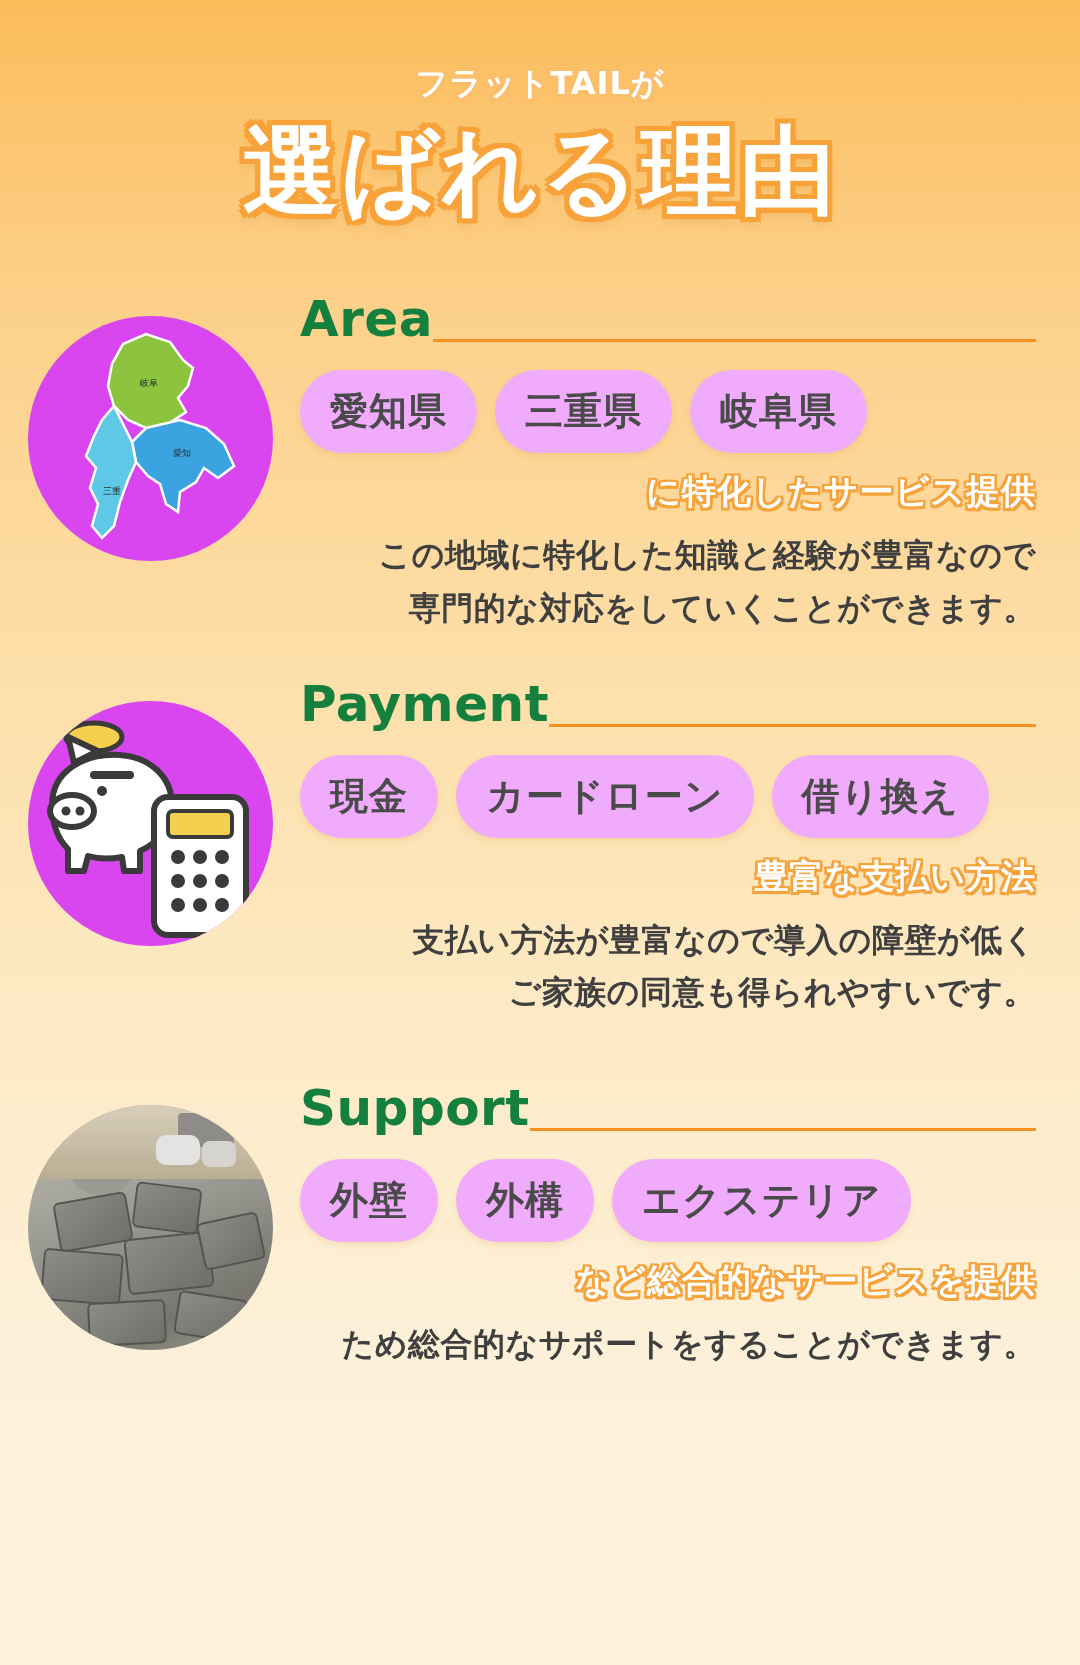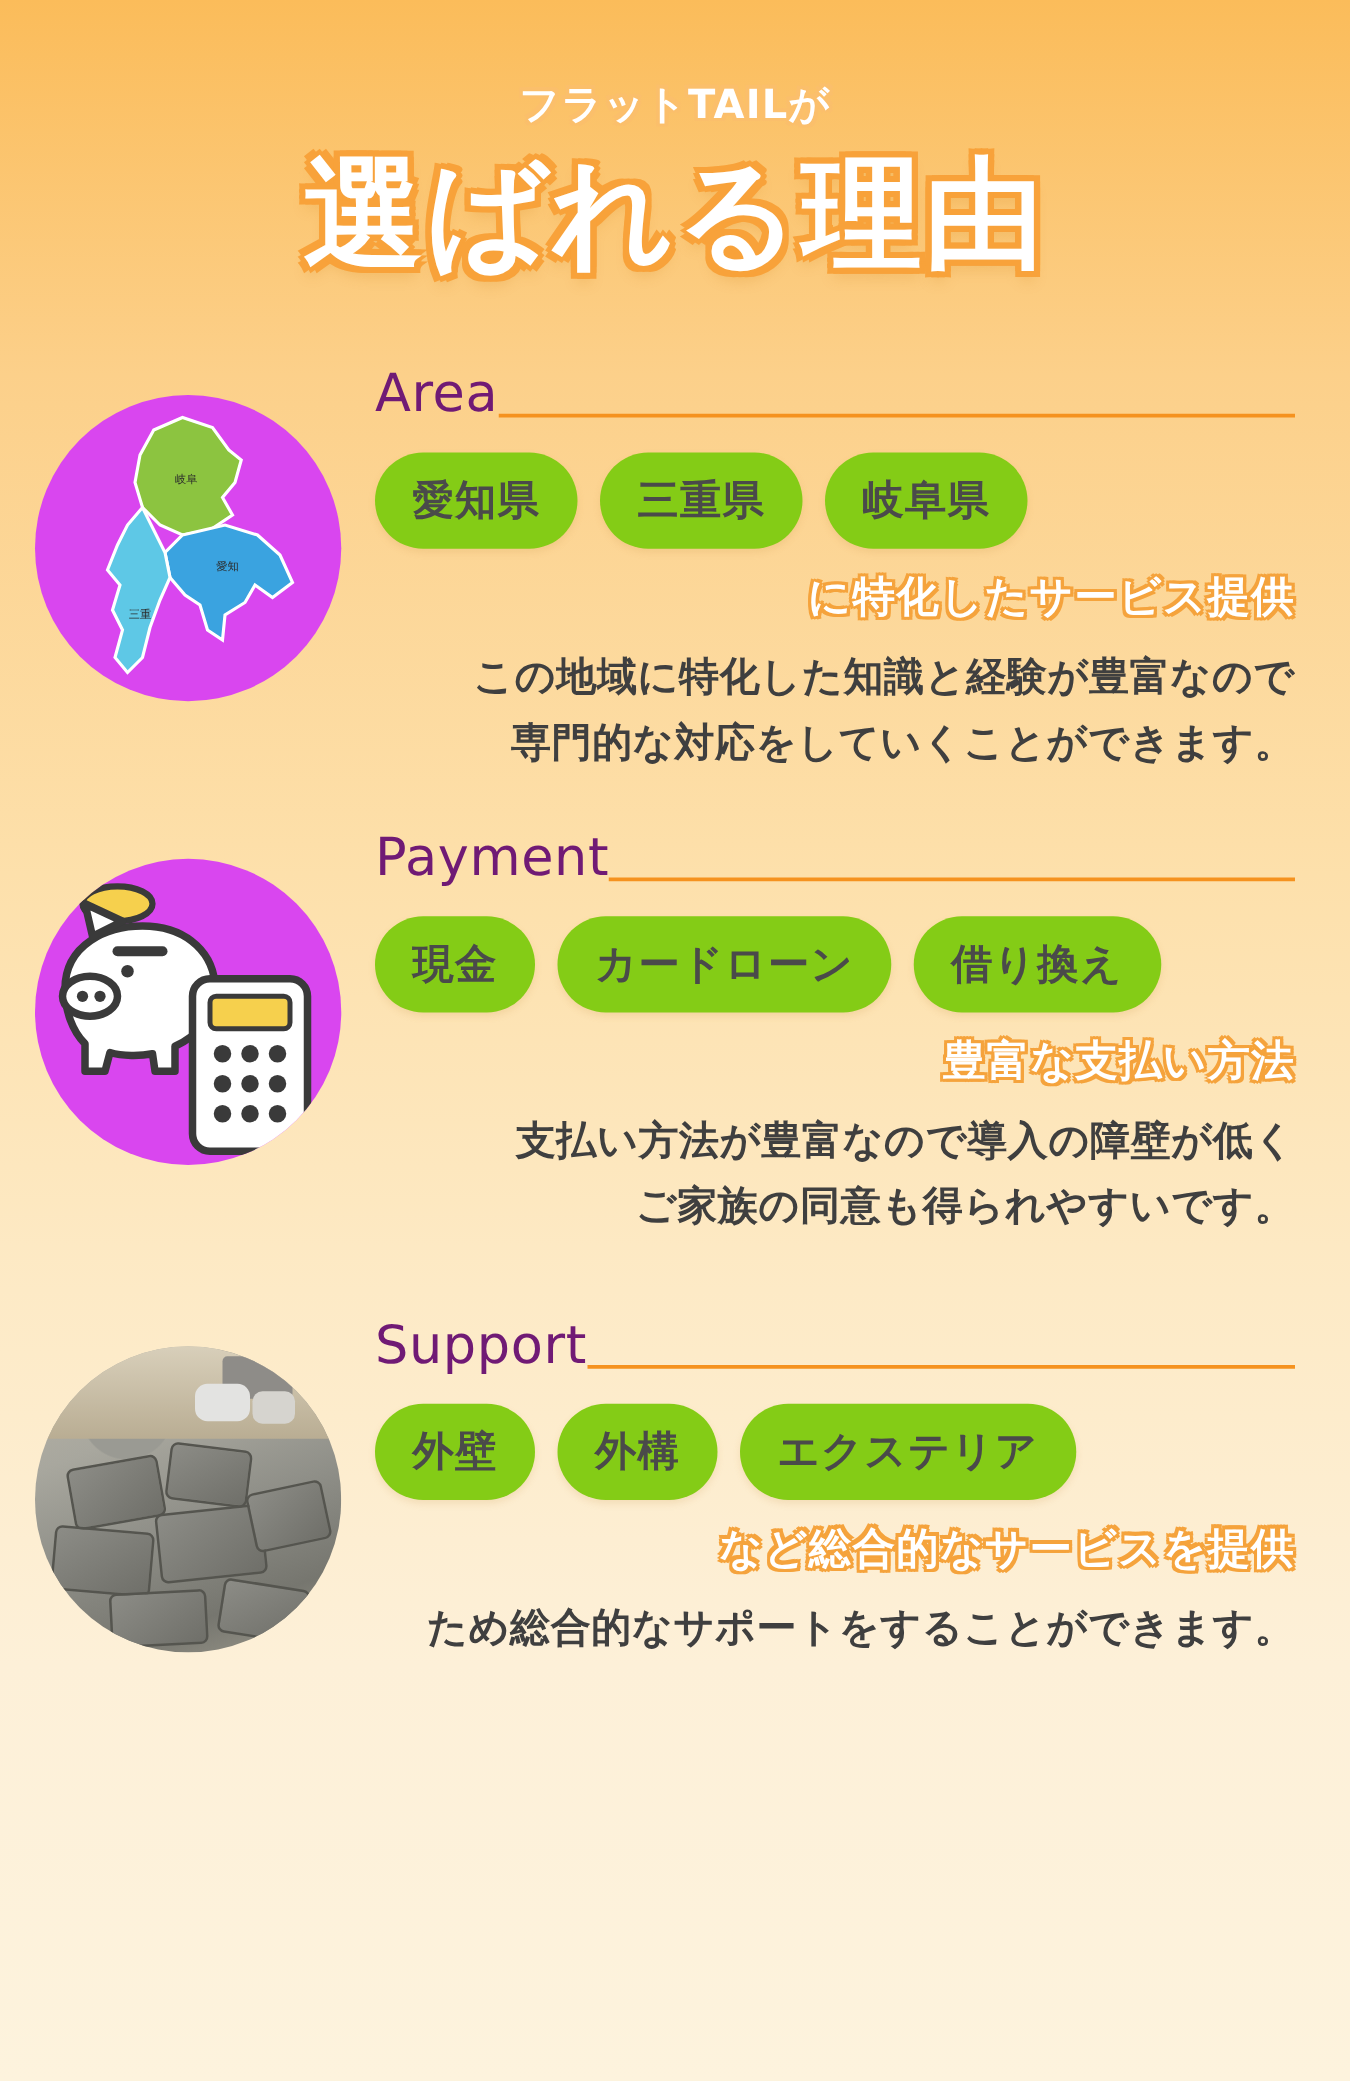--- a/index.html
+++ b/index.html
@@ -73,46 +73,46 @@
   }
 
   
   .heading-row {
     display: flex;
     align-items: flex-end;
     gap: 0;
     margin-bottom: 22px;
   }
   .heading-label {
-    font-size: 42px;
-    font-weight: normal;
-    color: #701a75;
+    font-size: 50px;
+    font-weight: bold;
+    color: #15803d;
     letter-spacing: 0.5px;
     line-height: 1;
     padding-bottom: 4px;
     white-space: nowrap;
   }
   .heading-rule {
     flex: 1;
     height: 3px;
     background: #f5921f;
     margin-bottom: 6px;
   }
 
   
   .pills {
     display: flex;
     gap: 18px;
     flex-wrap: nowrap;
   }
   .pill {
-    background: #84cc16;
+    background: #f0abfc;
     border-radius: 42px;
     padding: 16px 30px;
-    font-size: 33px;
+    font-size: 38px;
     font-weight: bold;
     color: #4a4a4a;
     white-space: nowrap;
     box-shadow: 0 3px 6px rgba(200,150,70,0.18);
     letter-spacing: 1px;
   }
 
   
   .tagline {
     margin-top: 16px;

